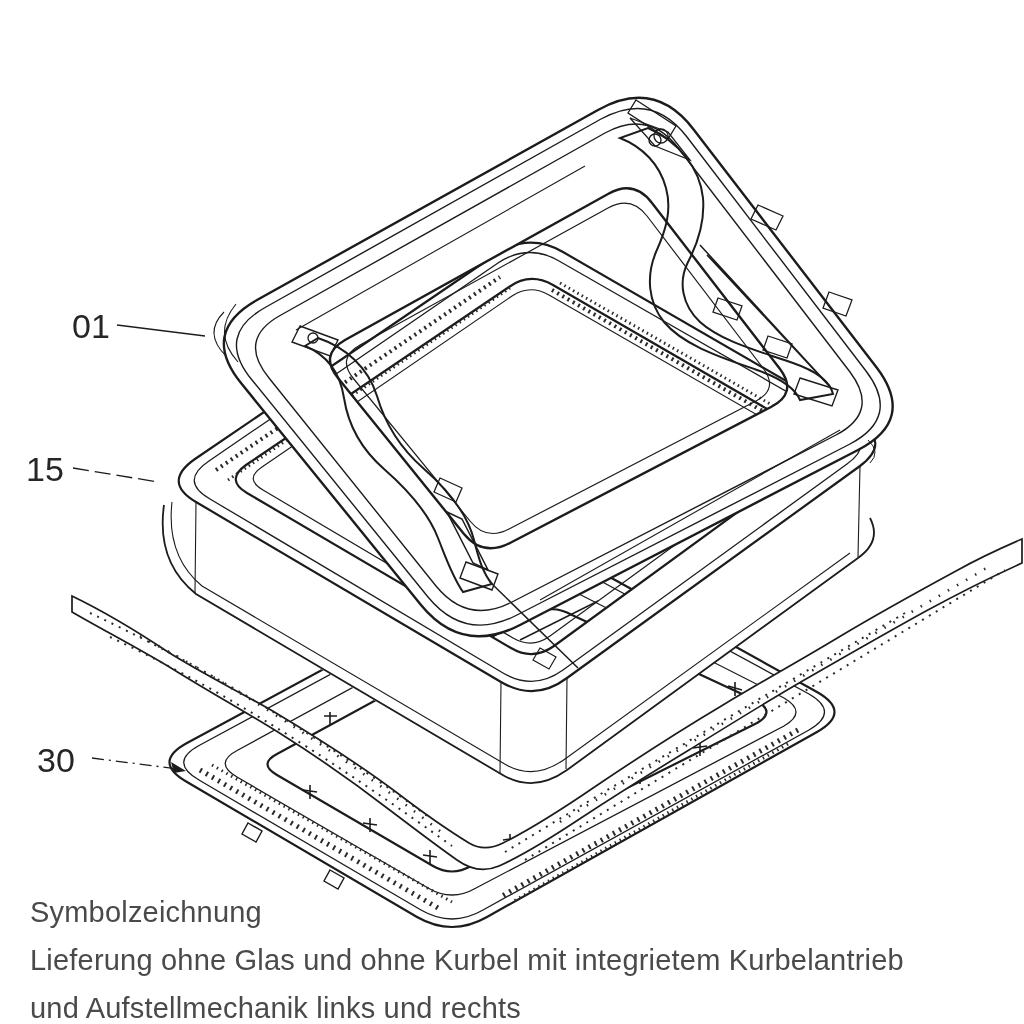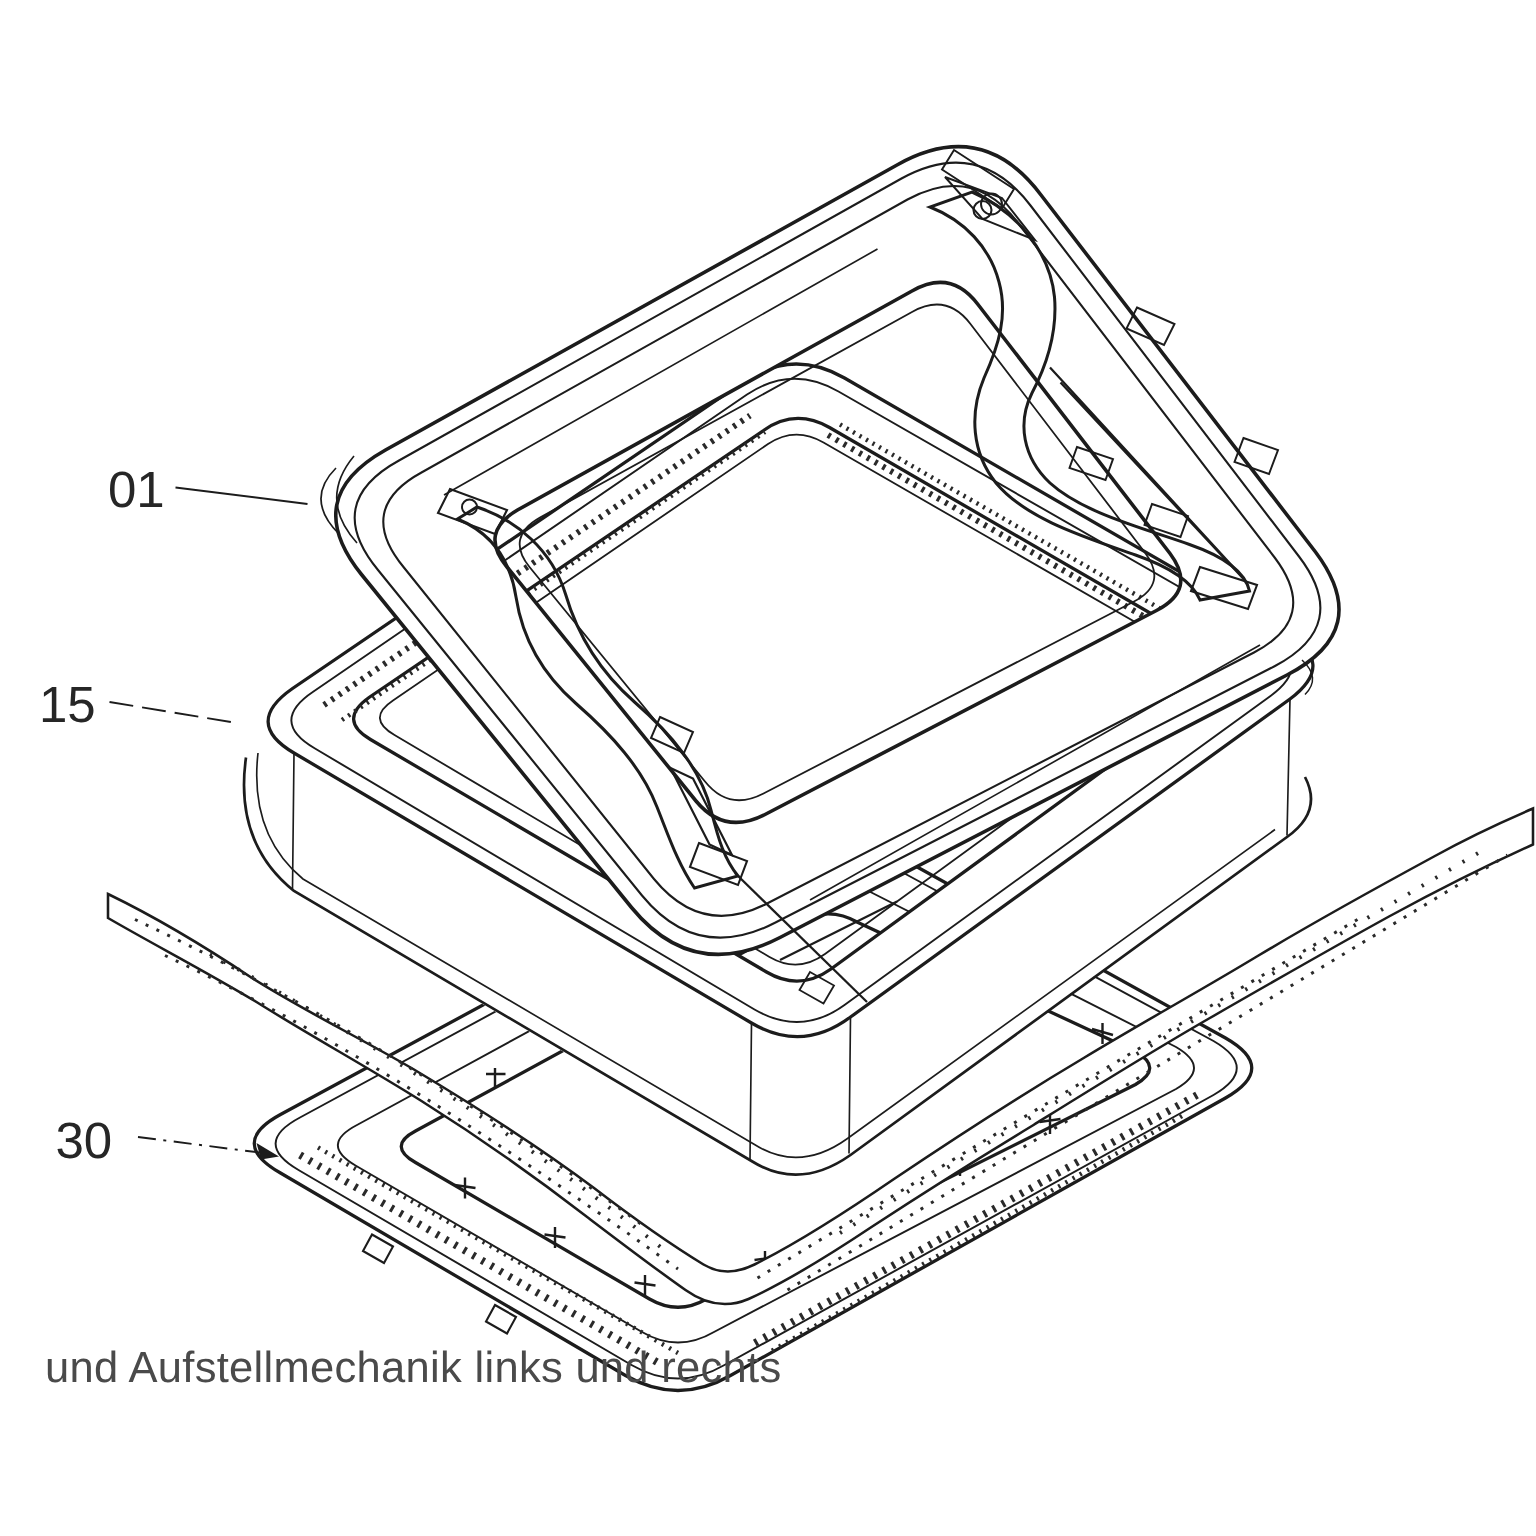--- a/index.html
+++ b/index.html
@@ -141,14 +141,16 @@
     <path class="ink" stroke-width="1.3" stroke-dasharray="16 6" d="M73,468 L158,482"></path>
     <path class="ink" stroke-width="1.3" stroke-dasharray="12 5 2 5" d="M92,758 L178,769"></path>
     <path d="M186,771 L171,762 L174,773 Z" fill="#1c1c1c"></path>
     <text class="part-label" x="72" y="338">01</text>
     <text class="part-label" x="26" y="481">15</text>
     <text class="part-label" x="37" y="772">30</text>
   </g>
 </svg>
 
 <div id="caption">
+  <div>Symbolzeichnung</div>
+  <div>Lieferung ohne Glas und ohne Kurbel mit integrietem Kurbelantrieb</div>
   <div>und Aufstellmechanik links und rechts</div>
 </div>
 
 </body></html>

